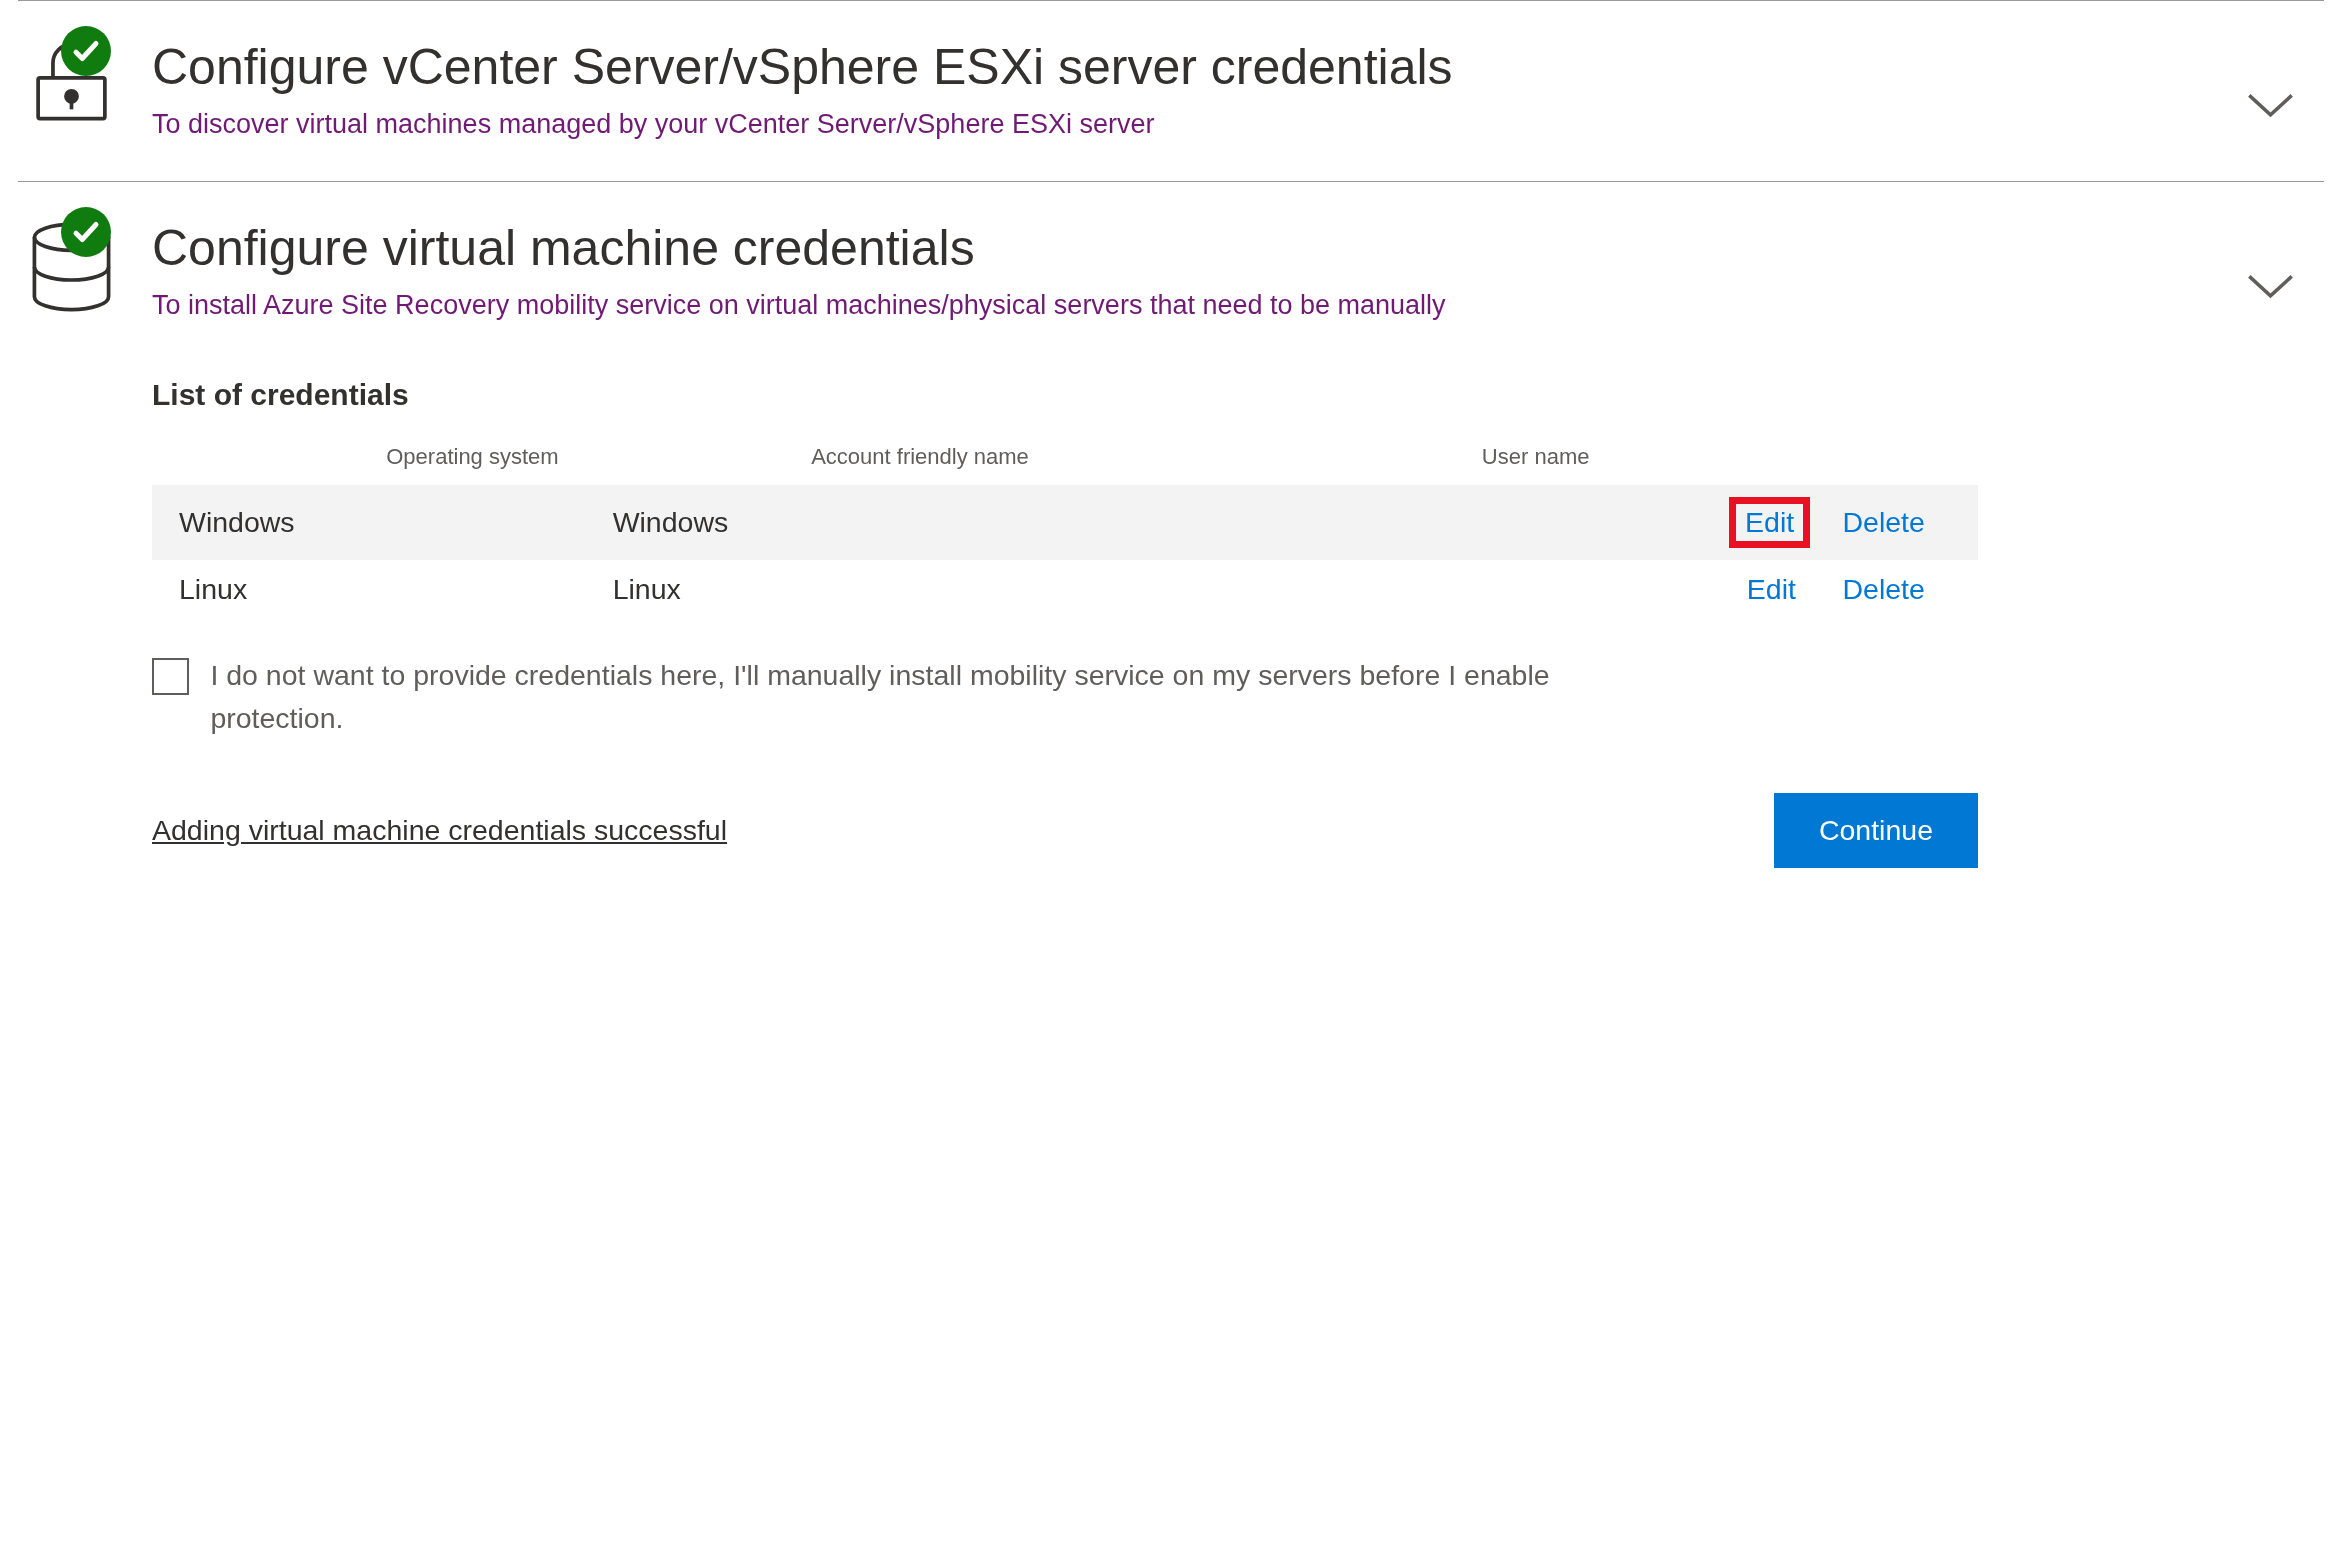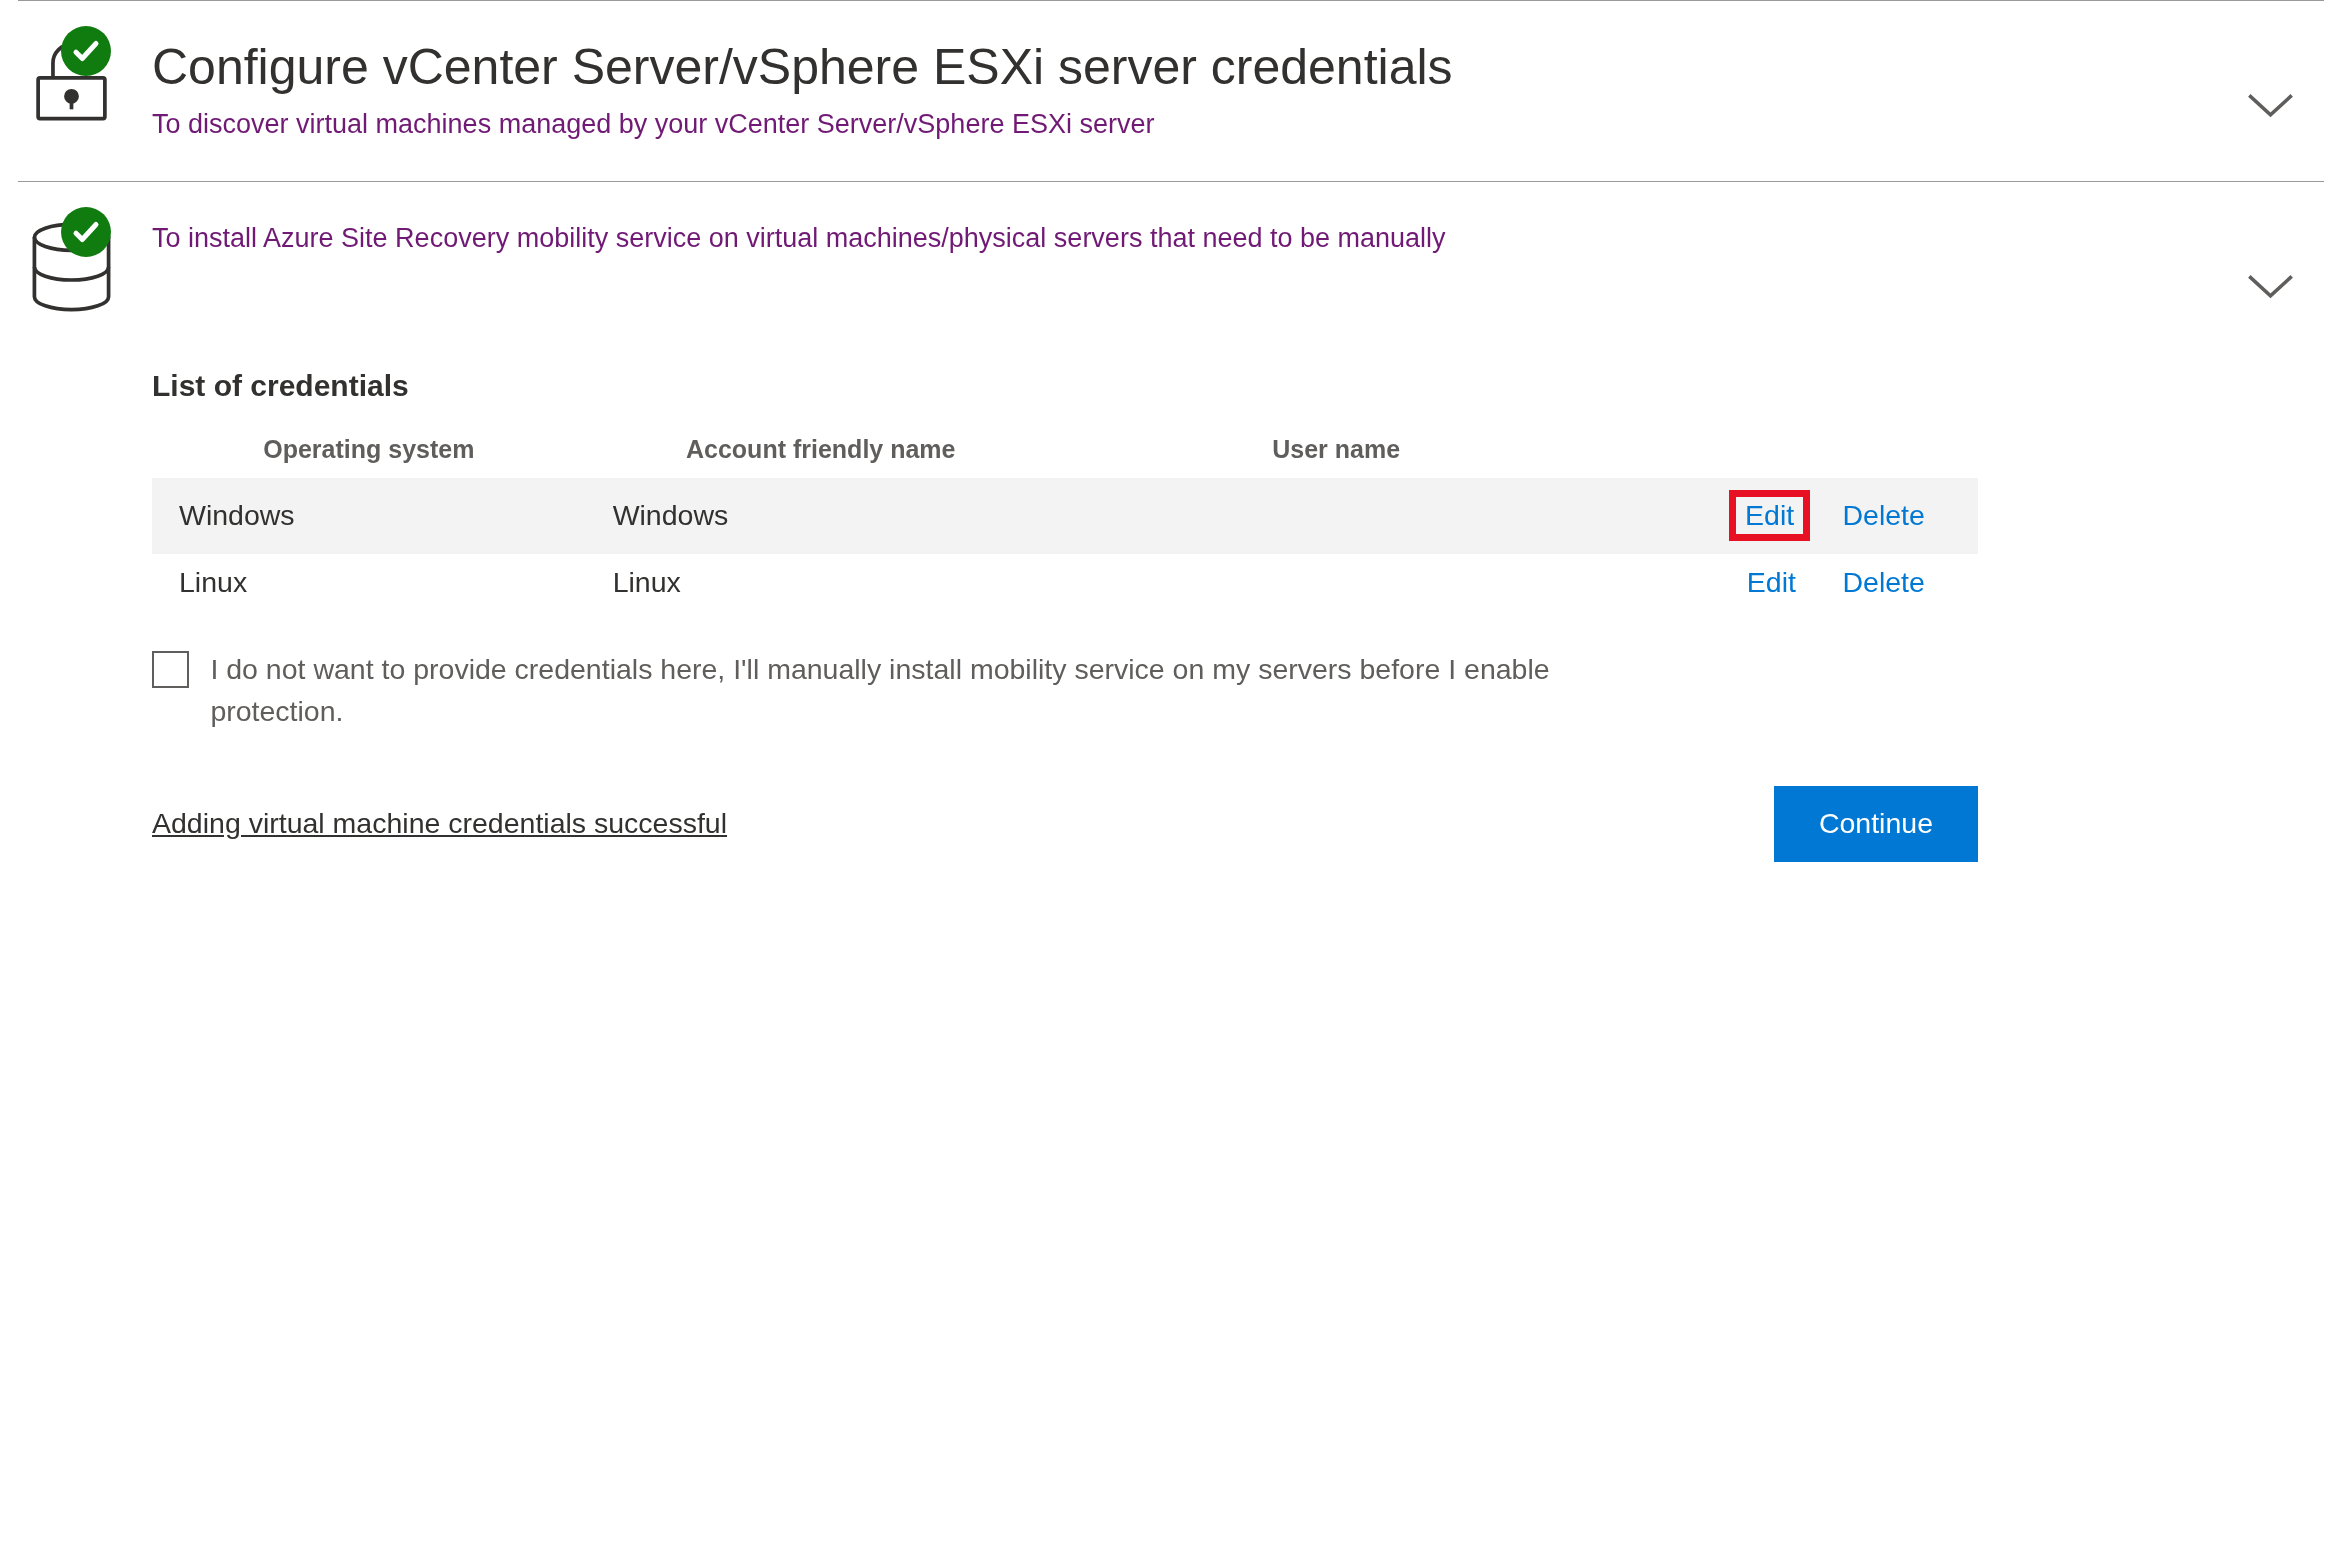--- a/index.html
+++ b/index.html
@@ -74,23 +74,23 @@
     font-weight: 600;
     color: #323130;
     margin: 0 0 18px 0;
   }
   table.cred-table {
     border-collapse: collapse;
     width: 1826px;
     margin-bottom: 36px;
   }
   table.cred-table th {
-    text-align: center;
-    font-size: 25px;
-    font-weight: 700;
+    text-align: right;
+    font-size: 22px;
+    font-weight: 400;
     color: #605e5c;
     padding: 14.2px 27px 14.2px 27px;
     vertical-align: middle;
   }
   table.cred-table th:nth-child(1){ width: 427px; }
   table.cred-table th:nth-child(2){ width: 463px; }
   table.cred-table th:nth-child(3){ width: 552px; }
   table.cred-table th:nth-child(4){ width: 196px; }
   table.cred-table th:nth-child(5){ width: 160px; }
   table.cred-table td {
@@ -199,20 +199,21 @@
           <path d="M4 10 V42 a20 7 0 0 0 40 0 V10"></path>
           <path d="M4 26 a20 7 0 0 0 40 0"></path>
         </svg>
         <div class="check-badge">
           <svg width="30" height="30" viewBox="0 0 24 24" fill="none" stroke="#fff" stroke-width="4" stroke-linecap="round" stroke-linejoin="round">
               <polyline points="4 13 9 18 20 6"></polyline>
             </svg>
         </div>
       </div>
       <div class="section-title-wrap">
+        <h2 class="section-title">Configure virtual machine credentials</h2>
         <p class="section-subtitle">To install Azure Site Recovery mobility service on virtual machines/physical servers that need to be manually</p>
       </div>
       <div class="chevron">
         <svg width="53" height="32" viewBox="0 0 60 36" fill="none" stroke="#605e5c" stroke-width="4">
             <polyline points="6 6 30 28 54 6"></polyline>
           </svg>
       </div>
     </div>
 
     <div class="section-body">

